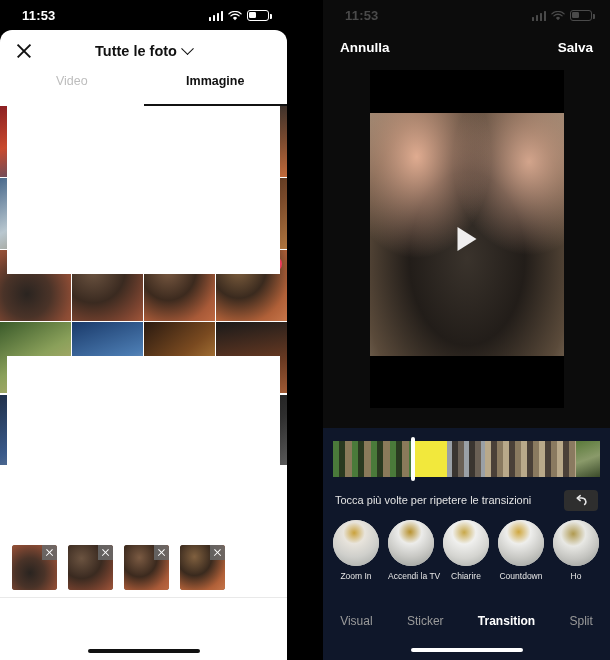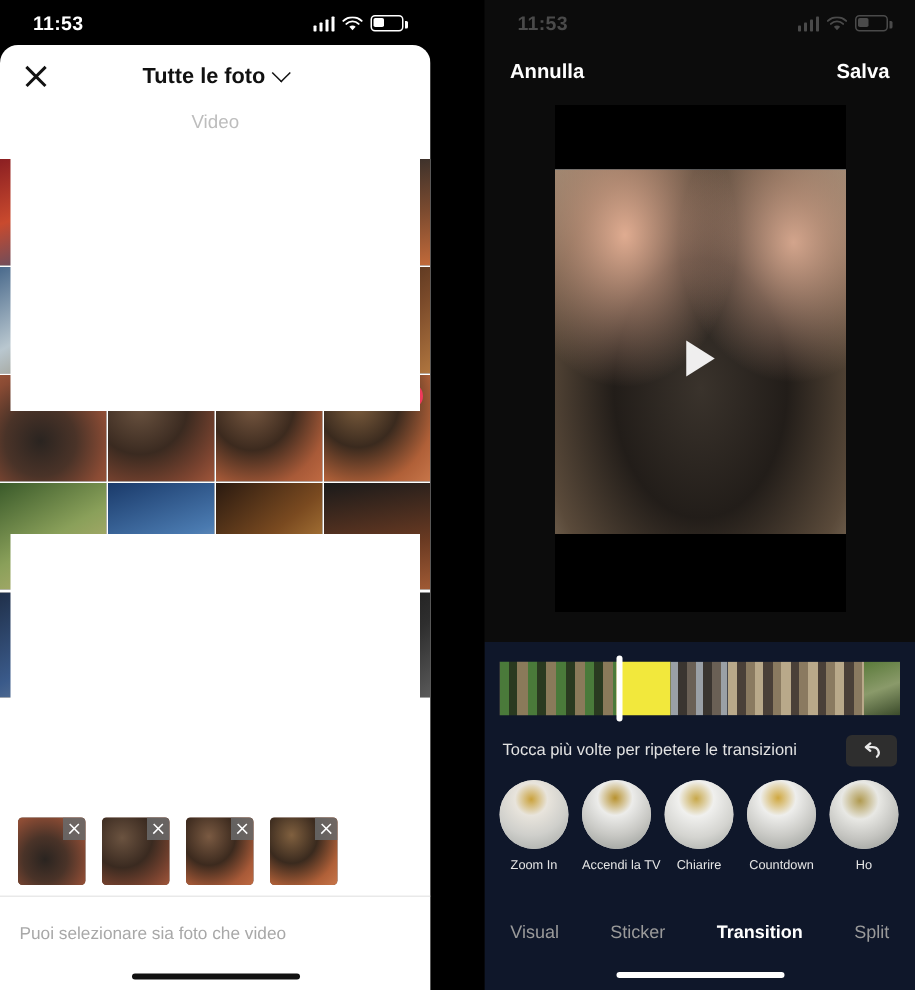--- a/index.html
+++ b/index.html
@@ -313,20 +313,21 @@
       <div class="sheet-head">
         <div class="close-x"></div>
         <div class="album-title">
           <span>Tutte le foto</span>
           <span class="chev"></span>
         </div>
       </div>
 
       <div class="tabs">
         <div class="tab">Video</div>
+        <div class="tab active">Immagine</div>
       </div>
 
       <div class="grid-wrap">
         <div class="grid">
 
           <div class="cell">
               <div class="ph" style="background:linear-gradient(160deg,#8b1f22 0%,#c94a2e 45%,#2c4f7c 100%)"></div>
             </div>
           <div class="cell">
               <div class="ph" style="background:linear-gradient(150deg,#5a7fa6 0%,#c7b48e 60%,#6b4a33 100%)"></div>
@@ -411,21 +412,20 @@
           <div class="ph" style="background:radial-gradient(ellipse at 34% 28%, #7a5a42 0%, #3c2a1e 42%, #a85a38 78%, #c06a42 100%)"></div>
           <div class="tray-x"></div>
         </div>
         <div class="tray-item">
           <div class="ph" style="background:radial-gradient(ellipse at 32% 26%, #80603f 0%, #3a2a1e 40%, #b06038 76%, #c8764a 100%)"></div>
           <div class="tray-x"></div>
         </div>
       </div>
 
       <div class="footer">
-        <div class="hint">Puoi selezionare sia foto che video</div>
         <div class="home-ind"></div>
       </div>
 
     </div>
   </div>
 
   <div class="phone-right">
 
     <div class="status-bar">
       <div class="status-time">11:53</div>

